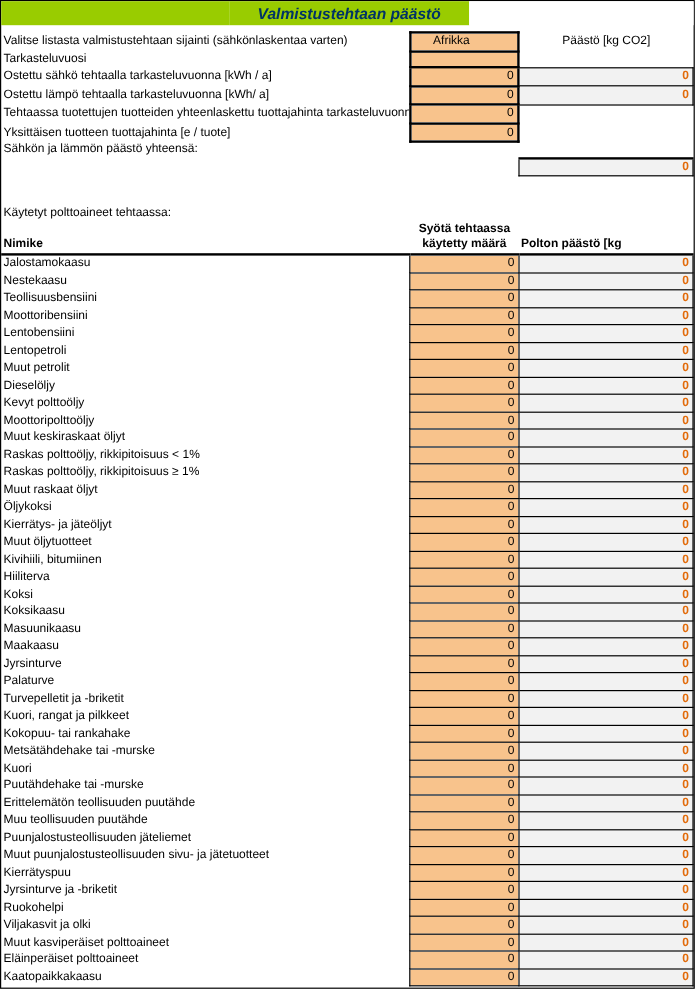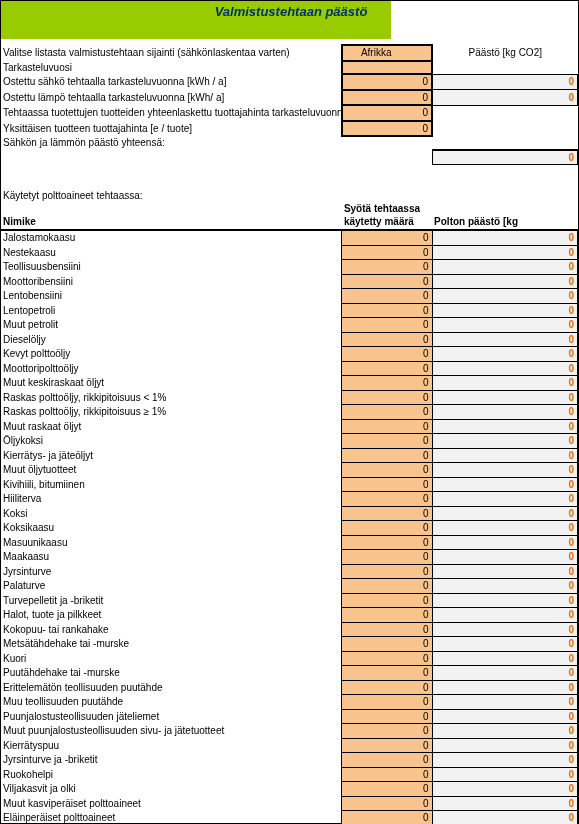--- a/index.html
+++ b/index.html
@@ -11,21 +11,21 @@
     background: #fff;
   }
   .page {
     width: 579px;
     height: 824px;
     border: 1px solid #000;
     position: relative;
     background: #fff;
   }
   .title-bar {
-    height: 38px;
+    height: 20px;
     display: flex;
   }
   .title-left {
     width: 190px;
     background: #99cc00;
     border-right: none;
   }
   .title-mid {
     flex: 0 0 200px;
     background: #99cc00;
@@ -165,21 +165,21 @@
         <col class="col-label">
         <col class="col-val1">
         <col class="col-val2">
       </colgroup>
     <tbody id="fuel-body">
         <tr>
           <td colspan="3">Käytetyt polttoaineet tehtaassa:</td>
         </tr>
         <tr class="header-row">
           <td>Nimike</td>
-          <td style="text-align:left">Syötä tehtaassa käytetty määrä</td>
+          <td style="text-align:center">Syötä tehtaassa käytetty määrä</td>
           <td style="text-align:left">Polton päästö [kg</td>
         </tr>
         <tr>
           <td>Jalostamokaasu</td>
           <td class="orange-cell">0</td>
           <td class="result-cell">0</td>
         </tr>
         <tr>
           <td>Nestekaasu</td>
           <td class="orange-cell">0</td>
@@ -299,21 +299,21 @@
           <td>Palaturve</td>
           <td class="orange-cell">0</td>
           <td class="result-cell">0</td>
         </tr>
         <tr>
           <td>Turvepelletit ja -briketit</td>
           <td class="orange-cell">0</td>
           <td class="result-cell">0</td>
         </tr>
         <tr>
-          <td>Halot, tuote ja pilkkeet</td>
+          <td>Kuori, rangat ja pilkkeet</td>
           <td class="orange-cell">0</td>
           <td class="result-cell">0</td>
         </tr>
         <tr>
           <td>Kokopuu- tai rankahake</td>
           <td class="orange-cell">0</td>
           <td class="result-cell">0</td>
         </tr>
         <tr>
           <td>Metsätähdehake tai -murske</td>

